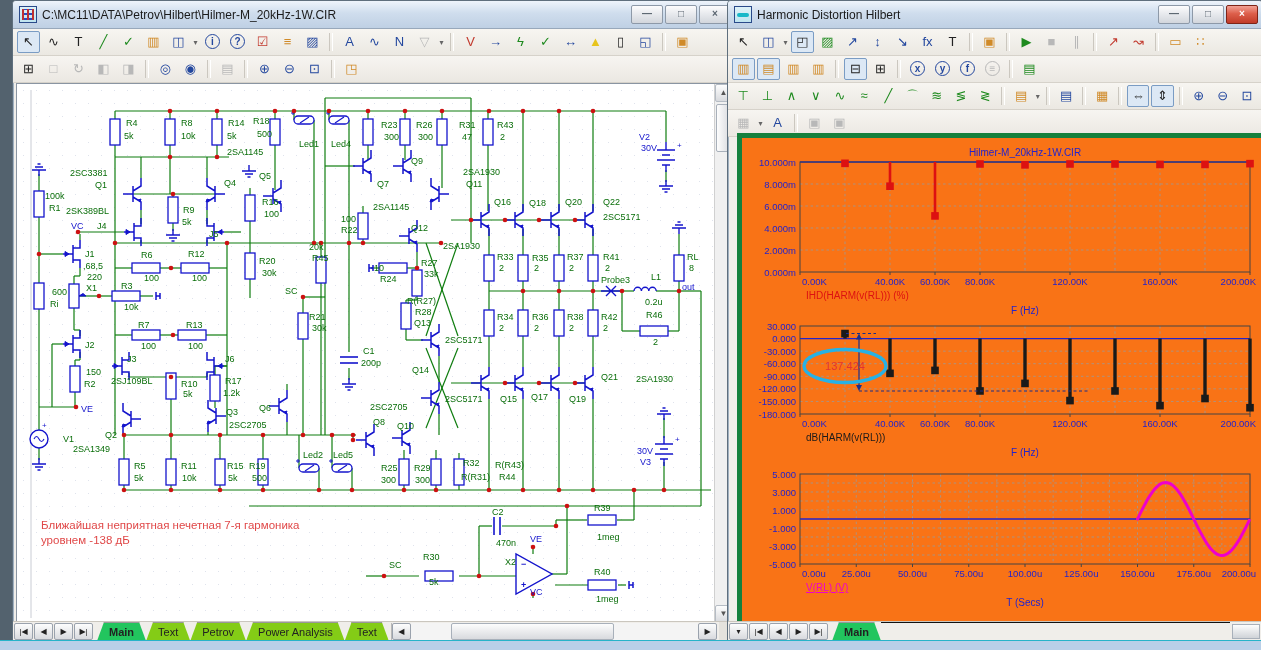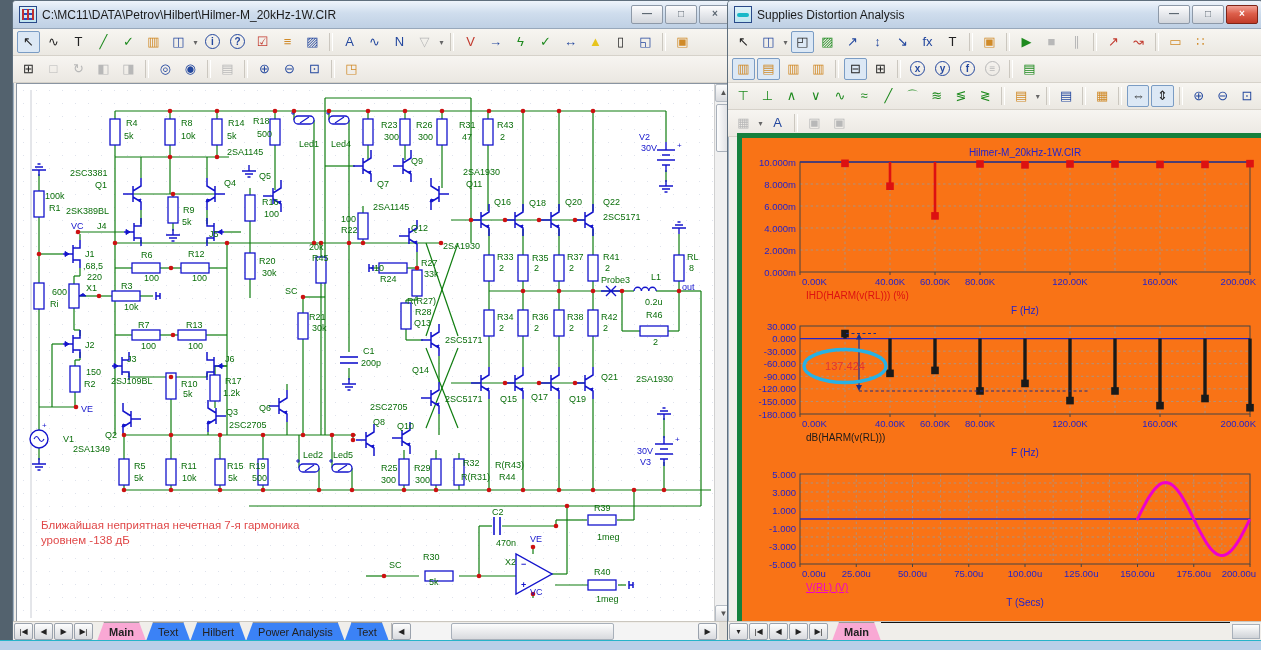--- a/index.html
+++ b/index.html
@@ -33,22 +33,22 @@
   #schemcanvas{position:relative;width:697px;height:537px;background:#fff;background-image:radial-gradient(#dfe3ec 0.8px,transparent 0.9px);background-size:13px 13px;overflow:hidden;}
   #schematic{position:absolute;left:0;top:0;}
   .vscroll{width:17px;background:#f0f0f0;border-left:1px solid #d0d0d0;display:flex;flex-direction:column;font-size:8px;color:#555;}
   .sbtn{height:16px;line-height:16px;text-align:center;background:linear-gradient(#fdfdfd,#d8dade);border:1px solid #b5bcc4;border-radius:2px;}
   .vthumb{margin:2px 1px;height:46px;background:linear-gradient(90deg,#fdfdfd,#d8dade);border:1px solid #a8b0ba;border-radius:2px;}
   .vfill{flex:1;}
   
   .bottombar{position:absolute;left:0;bottom:0;width:100%;height:19px;background:#f0eeea;border-top:1px solid #cac6be;display:flex;align-items:stretch;font-size:11px;}
   .navbtn{width:17px;border:1px solid #9aa2ad;background:linear-gradient(#fdfdfd,#d8dade);margin:1px 0 1px 1px;border-radius:2px;font-size:8px;line-height:15px;text-align:center;color:#222;}
   .tabs{display:flex;align-items:stretch;margin-left:4px;}
-  .tab{padding:1px 12px 0 12px;color:#222;background:#3b82f6;clip-path:polygon(7px 0,calc(100% - 7px) 0,100% 100%,0 100%);border-top:1px solid #999;line-height:16px;white-space:nowrap;}
-  .tab.sel{background:#f9a8d4;font-weight:bold;}
+  .tab{padding:1px 12px 0 12px;color:#222;background:#84cc16;clip-path:polygon(7px 0,calc(100% - 7px) 0,100% 100%,0 100%);border-top:1px solid #999;line-height:16px;white-space:nowrap;}
+  .tab.sel{background:#22c55e;font-weight:bold;}
   .hscroll{flex:1;display:flex;margin:1px 2px;border-left:1px solid #b8b8b8;}
   .hbtn{width:17px;background:linear-gradient(#fdfdfd,#d8dade);border:1px solid #9aa2ad;border-radius:2px;font-size:8px;line-height:15px;text-align:center;color:#222;}
   .htrack{flex:1;background:#f4f4f4;position:relative;}
   .hthumb{position:absolute;left:14%;width:56%;top:0;bottom:0;background:linear-gradient(#fdfdfd,#d8dade);border:1px solid #a8b0ba;border-radius:2px;}
   .corner{width:16px;background:#e4e2dd;}
   .grip{width:26px;margin:2px;background:linear-gradient(#fdfdfd,#cfd3d8);border:1px solid #a8b0ba;}
   
   #chartwrap{position:absolute;left:9px;top:132px;width:528px;height:488px;background:#f97316;border:5px solid #15803d;}
   .flex1{flex:1;}
 </style>
@@ -702,39 +702,39 @@
     <div class="bottombar">
       <span id="lnav" style="display:flex">
           <span class="navbtn">|◀</span>
           <span class="navbtn">◀</span>
           <span class="navbtn">▶</span>
           <span class="navbtn">▶|</span>
         </span>
       <span class="tabs" id="ltabs">
           <span class="tab sel">Main</span>
           <span class="tab">Text</span>
-          <span class="tab">Hilbert</span>
+          <span class="tab">Petrov</span>
           <span class="tab">Power Analysis</span>
           <span class="tab">Text</span>
         </span>
       <div class="hscroll">
         <div class="hbtn">◀</div>
         <div class="htrack">
             <div class="hthumb"></div>
           </div>
         <div class="hbtn">▶</div>
       </div>
       <div class="corner"></div>
     </div>
   </div>
 
   <div class="window" id="rwin">
     <div class="titlebar">
       <span class="wicon chart"></span>
-      <span class="title">Supplies Distortion Analysis</span>
+      <span class="title">Harmonic Distortion Hilbert</span>
       <span class="winbtns">
         <span class="winbtn">—</span>
         <span class="winbtn">□</span>
         <span class="winbtn close-active">×</span>
       </span>
     </div>
     <div class="toolbar" id="rtb1">
         <span class="ticon" style="color: rgb(34, 34, 34);">↖</span>
         <span class="ticon" style="color: rgb(35, 71, 158);">◫</span>
         <span class="tdd">▾</span>

